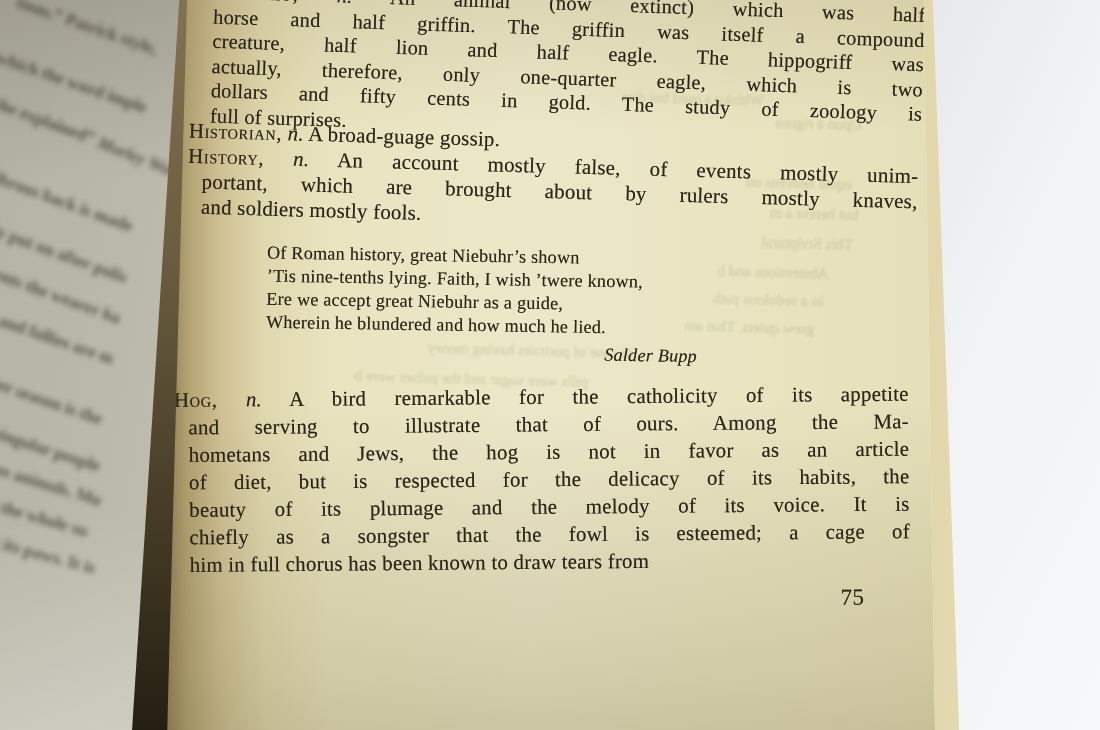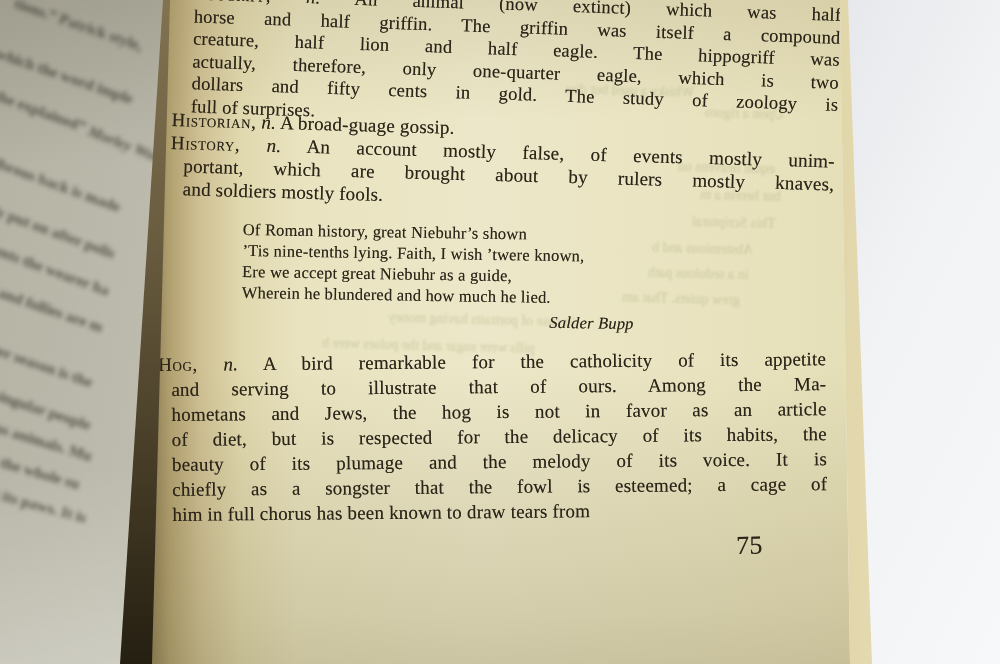--- a/index.html
+++ b/index.html
@@ -41,21 +41,21 @@
   .j{text-align:justify;text-align-last:justify;white-space:normal;}
   .sc{font-variant:small-caps;letter-spacing:.6px;}
   .it{font-style:italic;}
   .ind{margin-left:13px;}
 
   .b-hippogriff{left:182px;top:-18px;width:660px;font-size:18.5px;line-height:22.5px;transform:rotate(1.9deg);}
   .b-history{left:172px;top:108px;width:664px;font-size:19px;line-height:23px;transform:rotate(1.6deg);}
   .b-poem{left:243px;top:219px;width:420px;font-size:16.5px;line-height:21px;transform:rotate(.9deg);}
   .b-poem .attr{margin-top:4px;margin-left:308px;}
   .b-hog{left:158px;top:352px;width:668px;font-size:19px;line-height:25px;transform:rotate(-.5deg);}
-  .pagenum{left:736px;top:531px;font-size:26px;transform:rotate(-.8deg);}
+  .pagenum{left:764px;top:531px;font-size:21px;transform:rotate(-.8deg);}
 
   
   .st{position:absolute;white-space:nowrap;color:#9ba06e;opacity:.38;filter:blur(1.1px);
     font-size:14px;transform:scaleX(-1) rotate(-1.5deg);transform-origin:center;}
 </style>
 </head>
 <body>
 
 <div class="scene">
 

